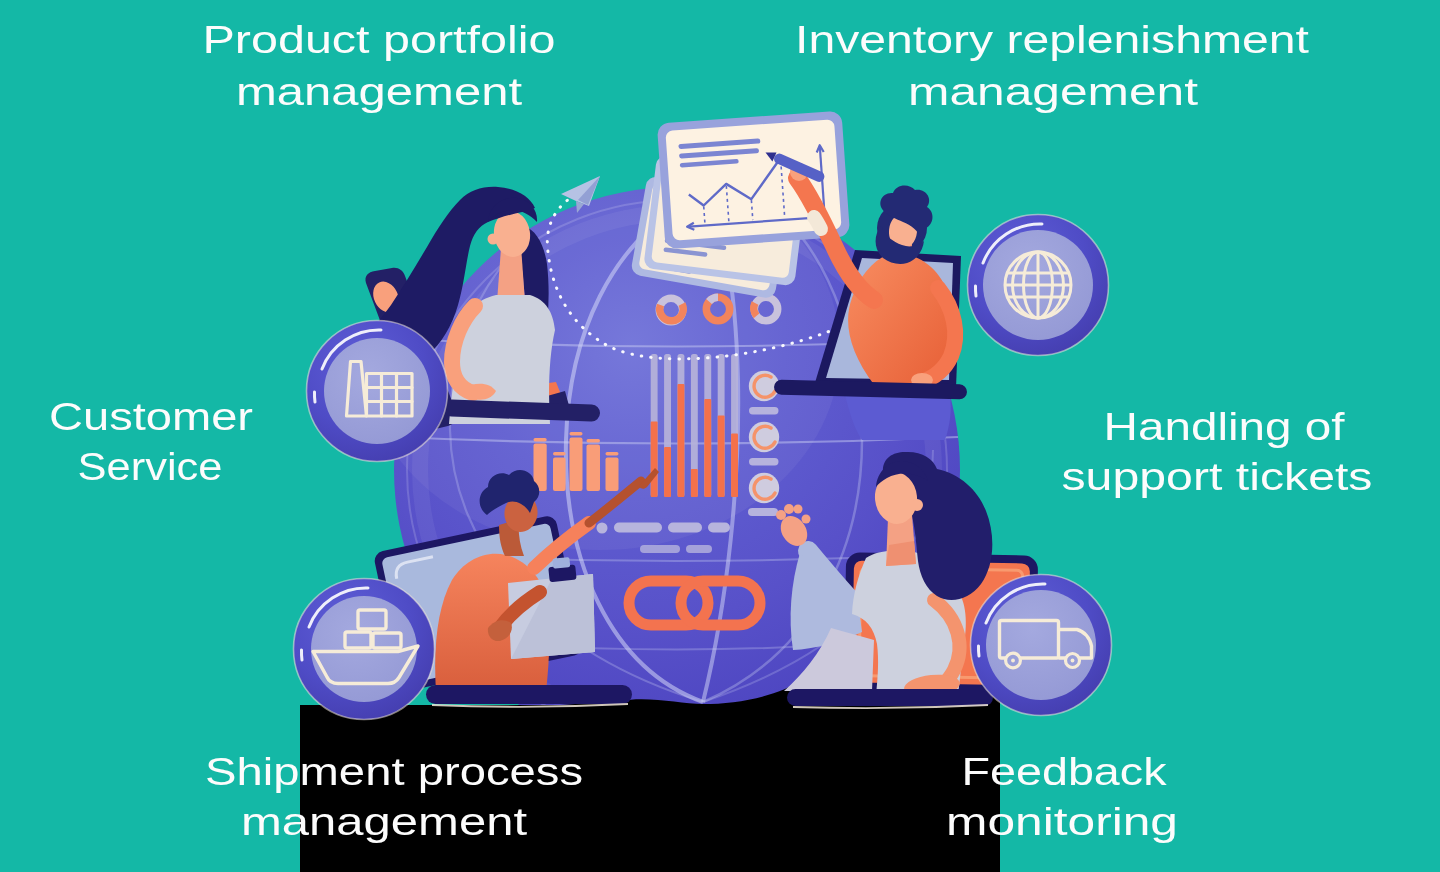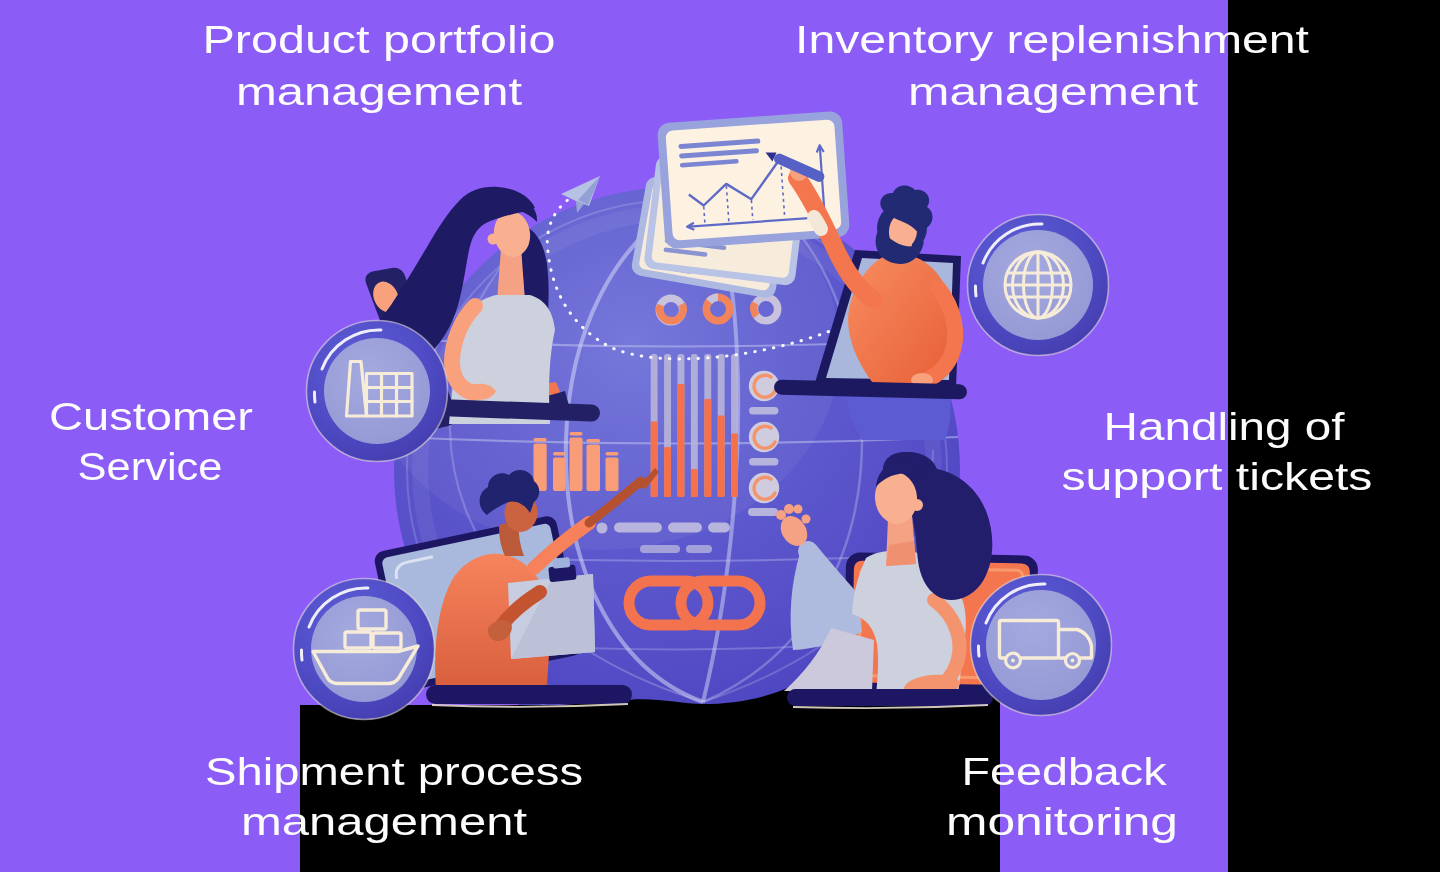--- a/index.html
+++ b/index.html
@@ -1,16 +1,16 @@
 <!DOCTYPE html>
 <html><head>
 <meta charset="utf-8">
 <style>
 html,body{margin:0;padding:0;background:#000;width:1440px;height:872px;overflow:hidden}
-#stage{position:relative;width:1228px;height:872px;background:#8b5cf6;font-family:"Liberation Sans",sans-serif}
+#stage{position:relative;width:1440px;height:872px;background:#14b8a6;font-family:"Liberation Sans",sans-serif}
 svg{position:absolute;left:0;top:0}
 #labels text{font-family:"Liberation Sans",sans-serif;}
 </style>
 </head>
 <body>
 <div id="stage">
 <svg width="1440" height="872" viewBox="0 0 1440 872">
 <defs>
 <radialGradient id="gGlobe" cx="0.42" cy="0.28" r="0.9">
 <stop offset="0" stop-color="#6f71d8"></stop>

